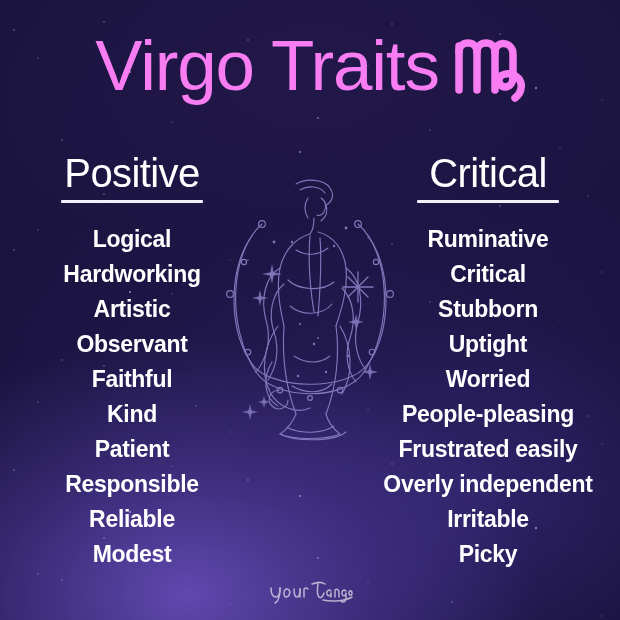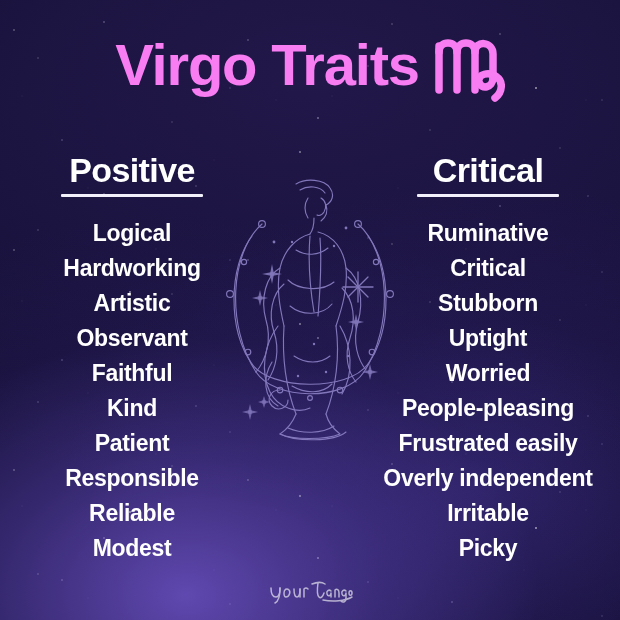--- a/index.html
+++ b/index.html
@@ -80,22 +80,22 @@
     position: absolute;
     top: 24px;
     left: 0;
     width: 620px;
     display: flex;
     align-items: center;
     justify-content: center;
     gap: 14px;
   }
   .title-text {
-    font-size: 58px;
-    font-weight: bold;
+    font-size: 71px;
+    font-weight: normal;
     color: #f87cf2;
     letter-spacing: -1.2px;
     line-height: 1;
     white-space: nowrap;
   }
   .title-glyph {
     width: 72px;
     height: 78px;
     display: block;
     margin-top: 4px;
@@ -111,22 +111,22 @@
     justify-content: space-between;
   }
   .col {
     width: 268px;
     text-align: center;
   }
   .col.left  { margin-left: -2px; }
   .col.right { margin-right: -2px; }
 
   .col-head {
-    font-size: 34px;
-    font-weight: bold;
+    font-size: 40px;
+    font-weight: normal;
     color: #ffffff;
     letter-spacing: -0.6px;
     line-height: 1.08;
     display: inline-block;
   }
   .col-rule {
     height: 3px;
     background: #f2f0fb;
     margin: 5px auto 0;
     width: 142px;

